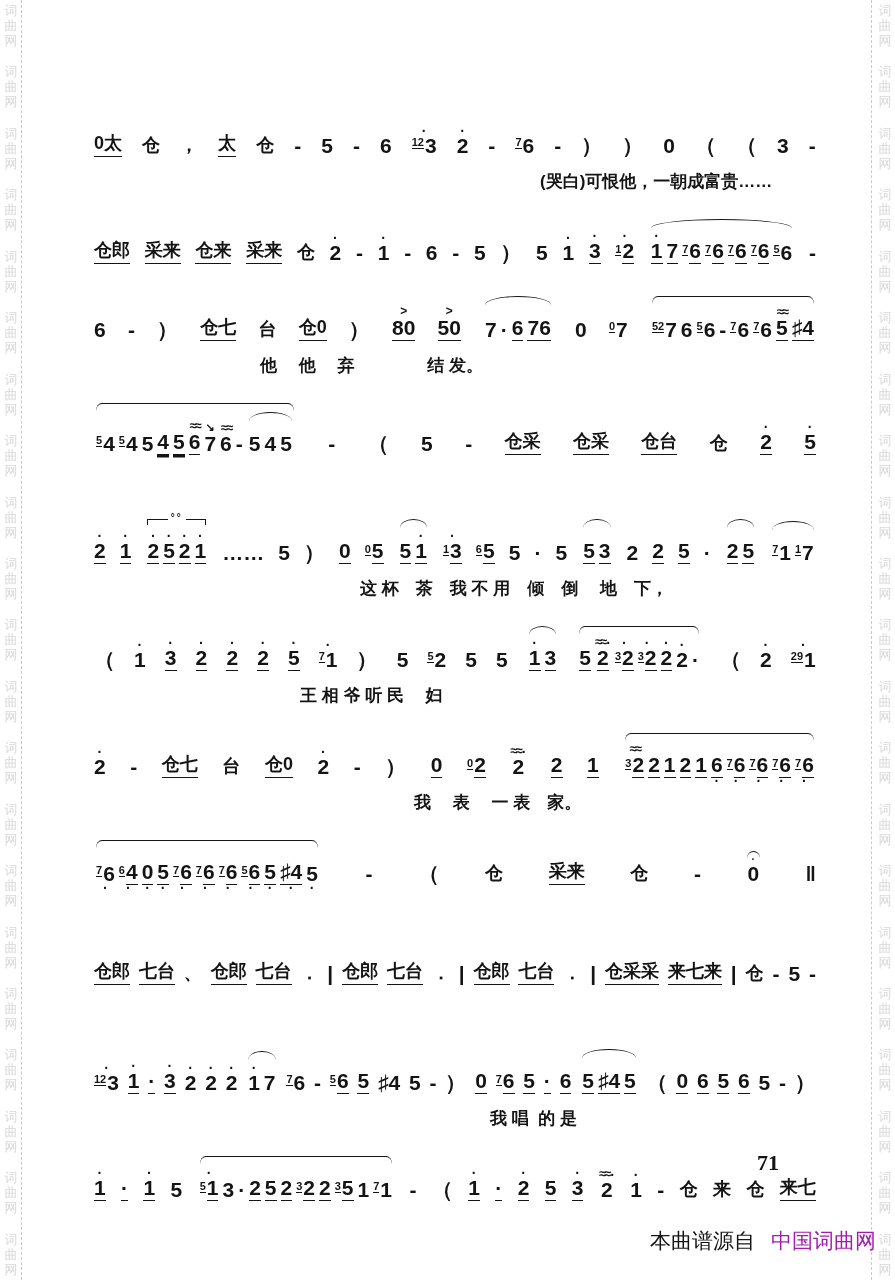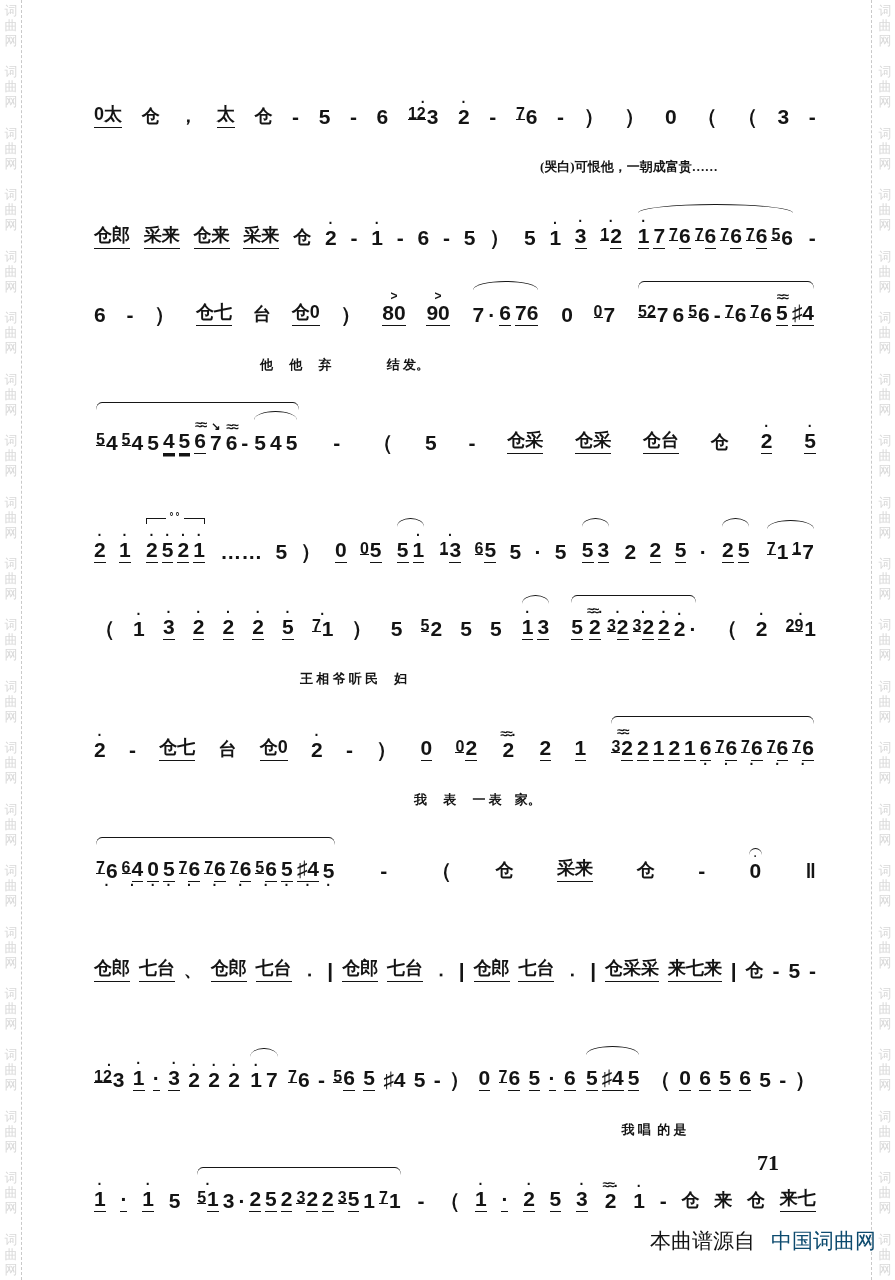--- a/index.html
+++ b/index.html
@@ -7,51 +7,51 @@
         font-family:"Liberation Sans",sans-serif;color:#141414;}
   
   .wm-col{position:absolute;top:0;bottom:0;width:18px;display:flex;flex-direction:column;
           justify-content:space-between;padding:4px 0;z-index:0;}
   .wm-col.left{left:2px;} .wm-col.right{left:876px;}
   .wm-grp{display:flex;flex-direction:column;gap:2px;text-align:center;
           font-size:13px;line-height:13px;}
   .wm-dash{position:absolute;top:0;bottom:0;width:0;border-left:1px dashed #c9c9c9;}
   .wm-dash.left{left:21px;} .wm-dash.right{left:871px;}
   
-  .content{position:absolute;left:92px;top:91px;width:726px;z-index:1;}
+  .content{position:absolute;left:92px;top:120px;width:726px;z-index:1;}
   .system{margin-bottom:24px;}
   .system.no-lyr{margin-bottom:56px;}
   .nrow{display:flex;justify-content:space-between;align-items:flex-end;font-weight:bold;}
   .grp{display:inline-flex;align-items:flex-end;position:relative;padding:9px 2px 0 2px;}
   .grp::before{content:"";position:absolute;top:1px;left:4px;right:4px;height:9px;
                border-top:1.6px solid #161616;}
   .grp.slur::before{border-top-left-radius:50% 9px;border-top-right-radius:50% 9px;}
   .grp.pline::before{border-top-left-radius:6px 8px;border-top-right-radius:6px 8px;}
   .grp.bracket::before{border-left:1px solid #161616;border-right:1px solid #161616;height:5px;}
   .grp-label{position:absolute;top:-5px;left:50%;transform:translateX(-50%);
              font-size:10px;letter-spacing:2px;background:#fff;padding:0 3px;line-height:10px;}
   .tok{display:inline-flex;flex-direction:column;align-items:center;margin:0 2px;}
   .above{height:12px;display:flex;align-items:flex-end;gap:1px;line-height:10px;}
   .trow{display:flex;align-items:flex-end;line-height:23px;white-space:nowrap;}
   .main{font-size:21px;}
   .main.cjk{font-size:18px;line-height:23px;}
   .main.u1{border-bottom:1.7px solid #141414;padding-bottom:1px;}
   .main.u2{border-bottom:1.7px solid #141414;box-shadow:0 2.5px 0 0 #141414;padding-bottom:1px;}
   .below{height:7px;line-height:6px;}
   .odot{font-size:14px;font-weight:bold;line-height:6px;}
-  .grace{font-size:16px;line-height:11px;transform:translateY(-8px);
+  .grace{font-size:11px;line-height:11px;transform:translateY(-8px);
          border-bottom:1px solid #141414;margin-right:1px;}
   .mark-tr{font-size:13px;letter-spacing:-2px;line-height:9px;}
   .mark-acc{font-size:12px;line-height:9px;}
   .mark-arr{font-size:11px;line-height:9px;}
   .ferm{display:inline-flex;flex-direction:column;align-items:center;}
   .ferm-arc{width:13px;height:6px;border-top:1.8px solid #141414;
             border-radius:50% 50% 0 0/100% 100% 0 0;}
   .ferm-dot{font-size:10px;line-height:4px;}
-  .lyrics{margin-top:20px;font-size:13px;font-weight:bold;white-space:pre;line-height:24px;font-family:Liberation Serif, serif;}
+  .lyrics{margin-top:6px;font-size:17px;font-weight:bold;white-space:pre;line-height:24px;}
   
   .pageno{position:absolute;left:757px;top:1150px;font-size:22px;font-weight:bold;
           font-family:"Liberation Serif",serif;z-index:1;}
   .source{position:absolute;left:650px;top:1227px;display:flex;gap:16px;
           font-size:21px;font-weight:normal;white-space:nowrap;z-index:1;}
 </style>
 </head>
 <body>
 
 <div class="page">
@@ -688,21 +688,21 @@
             <span class="trow">
               <span class="main u1">80</span>
             </span>
             <span class="below"></span>
           </span>
           <span class="tok">
             <span class="above">
               <span class="mark-acc">&gt;</span>
             </span>
             <span class="trow">
-              <span class="main u1">90</span>
+              <span class="main u1">50</span>
             </span>
             <span class="below"></span>
           </span>
           <span class="grp slur">
             <span class="tok">
               <span class="above"></span>
               <span class="trow">
                 <span class="main">7</span>
               </span>
               <span class="below"></span>
@@ -1209,20 +1209,21 @@
             <span class="tok">
               <span class="above"></span>
               <span class="trow">
                 <span class="grace">1</span>
                 <span class="main">7</span>
               </span>
               <span class="below"></span>
             </span>
           </span>
         </div>
+        <div class="lyrics" style="padding-left: 268px;">这 杯　茶　我 不 用　倾　倒　 地　下，</div>
       </div>
       <div class="system">
         <div class="nrow">
           <span class="tok">
             <span class="above"></span>
             <span class="trow">
               <span class="main">（</span>
             </span>
             <span class="below"></span>
           </span>
@@ -2177,21 +2178,21 @@
             <span class="below"></span>
           </span>
           <span class="tok">
             <span class="above"></span>
             <span class="trow">
               <span class="main">）</span>
             </span>
             <span class="below"></span>
           </span>
         </div>
-        <div class="lyrics" style="padding-left: 398px; text-align: center;">我 唱  的 是</div>
+        <div class="lyrics" style="padding-left: 398px;">我 唱  的 是</div>
       </div>
       <div class="system">
         <div class="nrow">
           <span class="tok">
             <span class="above">
               <span class="odot">·</span>
             </span>
             <span class="trow">
               <span class="main u1">1</span>
             </span>
@@ -2414,15 +2415,15 @@
             </span>
             <span class="below"></span>
           </span>
         </div>
       </div>
     </div>
 
   <div class="pageno">71</div>
   <div class="source">
     <span>本曲谱源自</span>
-    <span class="name" style="color: #0c4a6e;">中国词曲网</span>
+    <span class="name" style="color: #a21caf;">中国词曲网</span>
   </div>
 </div>
 
 </body></html>

